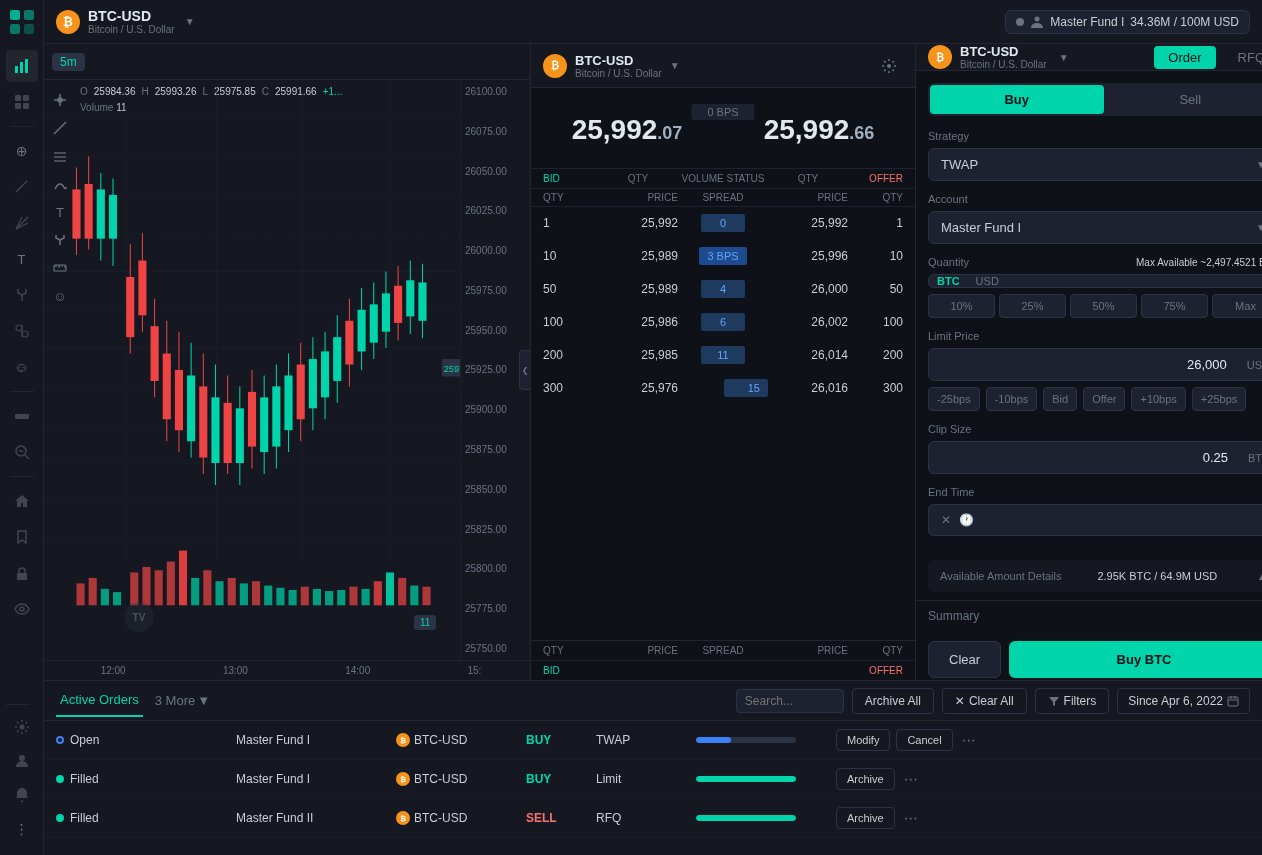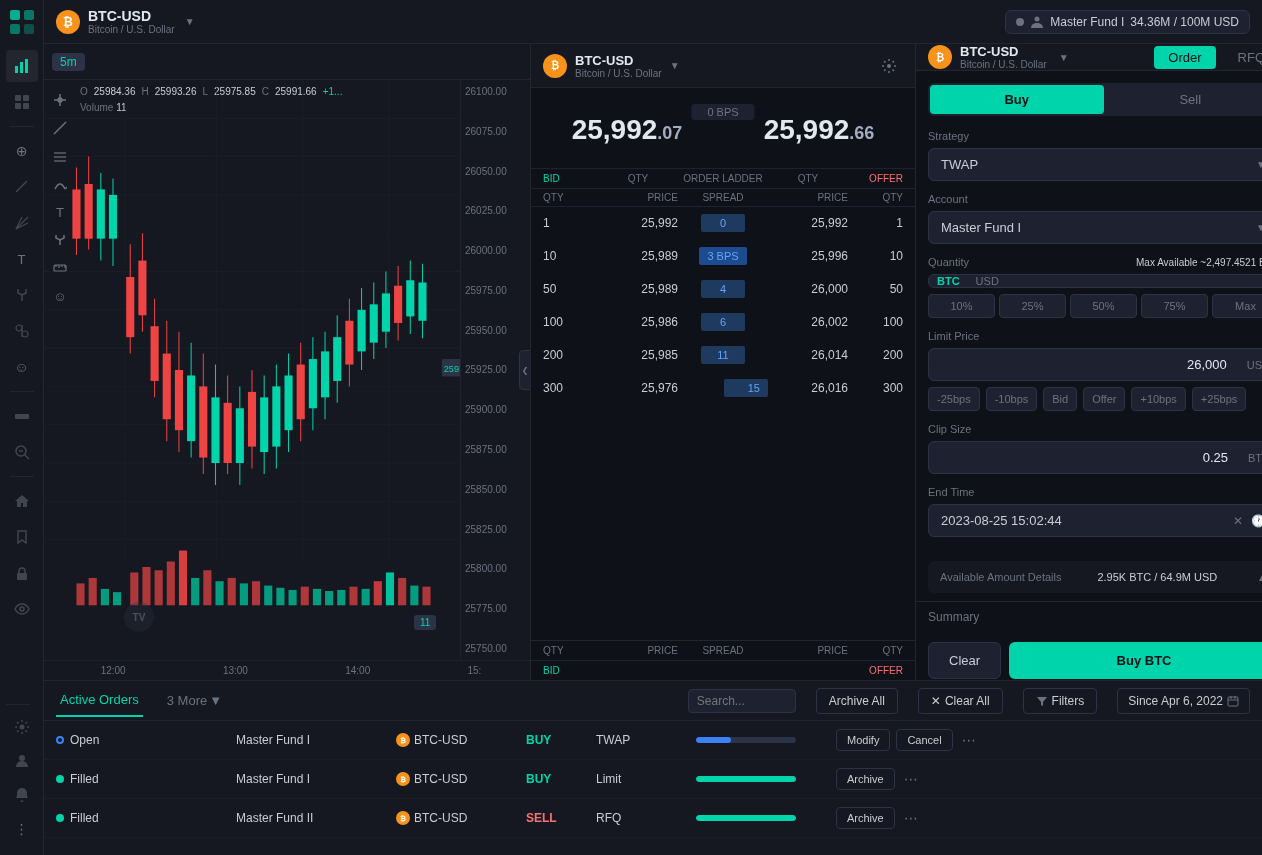--- a/index.html
+++ b/index.html
@@ -553,21 +553,21 @@
       display: flex;
       flex-direction: column;
       flex-shrink: 0;
     }
     .bottom-toolbar {
       height: 40px;
       border-bottom: 1px solid #23262f;
       display: flex;
       align-items: center;
       padding: 0 12px;
-      gap: 20px;
+      gap: 8px;
     }
     .tab-active {
       font-size: 13px;
       font-weight: 500;
       color: #00d4aa;
       border-bottom: 2px solid #00d4aa;
       padding: 8px 4px;
     }
     .tab-more {
       font-size: 13px;
@@ -1067,21 +1067,21 @@
         <div style="flex:1;text-align:center;">
           <div class="offer-price">
             <span>25,992</span><span style="font-size:18px;color:#a0aec0">.66</span>
           </div>
         </div>
       </div>
 
       <div style="display:grid;grid-template-columns:55px 80px 90px 80px 55px;padding:4px 12px;border-bottom:1px solid #1e2230;border-top:1px solid #1e2230;">
         <div style="font-size:10px;color:#00d4aa;">BID</div>
         <div style="font-size:10px;color:#6b7280;text-align:center;">QTY</div>
-        <div style="font-size:10px;color:#6b7280;text-align:center;">ORDER LADDER</div>
+        <div style="font-size:10px;color:#6b7280;text-align:center;">VOLUME STATUS</div>
         <div style="font-size:10px;color:#6b7280;text-align:center;">QTY</div>
         <div style="font-size:10px;color:#f87171;text-align:right;">OFFER</div>
       </div>
 
       <div style="display:grid;grid-template-columns:55px 80px 90px 80px 55px;padding:3px 12px;border-bottom:1px solid #1e2230;background:#0e1117;">
         <div style="font-size:10px;color:#6b7280;">QTY</div>
         <div style="font-size:10px;color:#6b7280;text-align:right;">PRICE</div>
         <div style="font-size:10px;color:#6b7280;text-align:center;">SPREAD</div>
         <div style="font-size:10px;color:#6b7280;text-align:right;">PRICE</div>
         <div style="font-size:10px;color:#6b7280;text-align:right;">QTY</div>
@@ -1236,21 +1236,20 @@
           <div class="form-label">Clip Size</div>
           <div class="input-row">
             <input class="input-field" type="text" value="0.25" style="">
             <span class="input-currency inactive">BTC</span>
           </div>
         </div>
 
         <div class="form-section">
           <div class="form-label">End Time</div>
           <div class="end-time-row">
-            <span class="end-time-text">2023-08-25 15:02:44</span>
             <div class="end-time-icons">
               <span class="end-time-icon">✕</span>
               <span class="end-time-icon">🕐</span>
             </div>
           </div>
         </div>
       </div>
 
       <div class="available-amount">
         <div class="avail-row">

